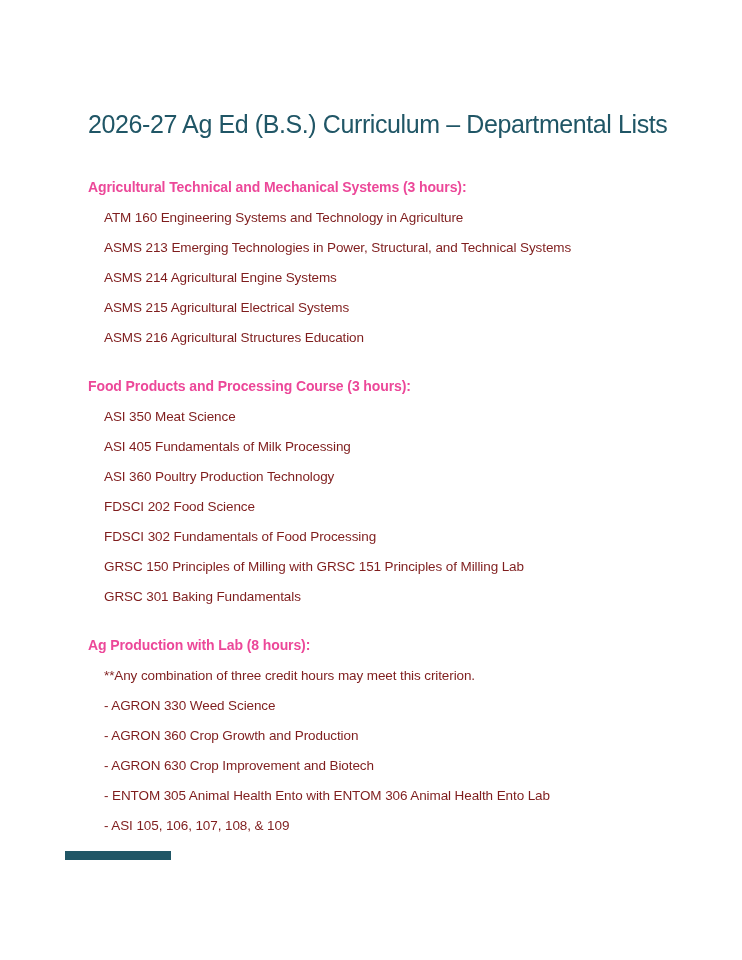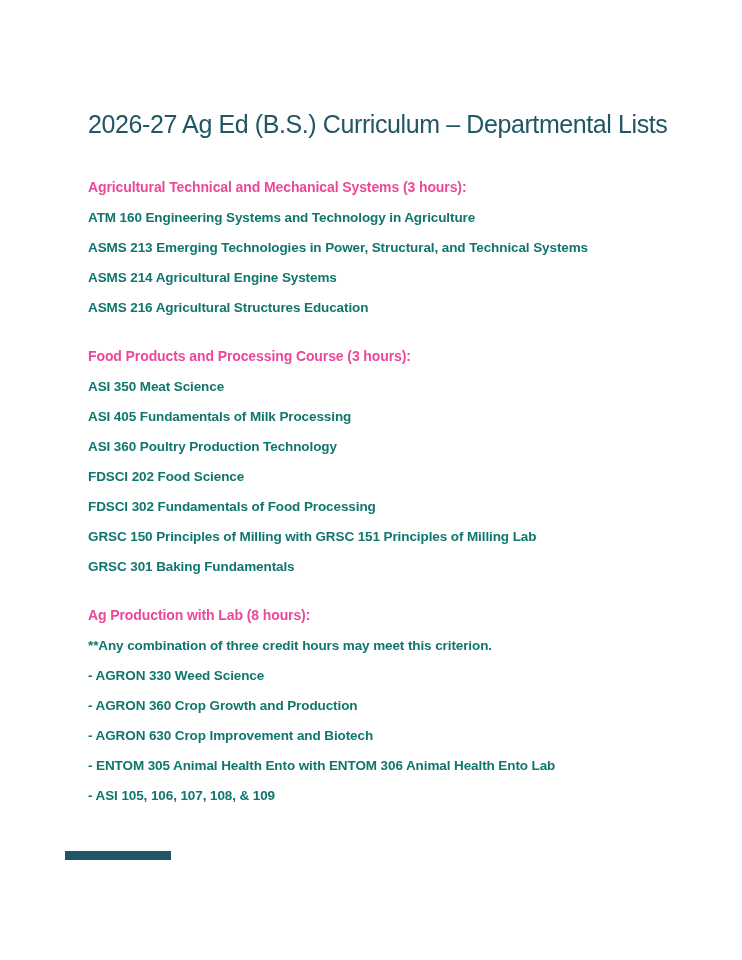--- a/index.html
+++ b/index.html
@@ -38,26 +38,26 @@
   }
   .section-heading {
     margin: 0 0 13px 0;
     font-size: 14px;
     font-weight: 700;
     letter-spacing: -0.1px;
     line-height: 18px;
     color: #ec4899;
   }
   .line {
-    margin: 0 0 13px 0;
+    margin: 0 0 13px 16px;
     font-size: 13.5px;
-    font-weight: 700;
+    font-weight: 400;
     letter-spacing: -0.1px;
     line-height: 17px;
-    color: #0f766e;
+    color: #7f1d1d;
   }
   .next-page-sliver {
     position: absolute;
     left: 65px;
     bottom: 0;
     width: 106px;
     height: 9px;
     background: var(--accent, #205666);
   }
 </style>
@@ -67,20 +67,21 @@
 <main class="page">
   <h1 class="doc-title">2026-27 Ag Ed (B.S.) Curriculum – Departmental Lists</h1>
 
   <div>
   <section class="section">
     <p class="section-heading">Agricultural Technical and Mechanical Systems (3 hours):</p>
     <div>
           <p class="line">ATM 160 Engineering Systems and Technology in Agriculture</p>
           <p class="line">ASMS 213 Emerging Technologies in Power, Structural, and Technical Systems</p>
           <p class="line">ASMS 214 Agricultural Engine Systems</p>
+          <p class="line">ASMS 215 Agricultural Electrical Systems</p>
           <p class="line">ASMS 216 Agricultural Structures Education</p>
         </div>
   </section>
 
   <section class="section">
     <p class="section-heading">Food Products and Processing Course (3 hours):</p>
     <div>
           <p class="line">ASI 350 Meat Science</p>
           <p class="line">ASI 405 Fundamentals of Milk Processing</p>
           <p class="line">ASI 360 Poultry Production Technology</p>

